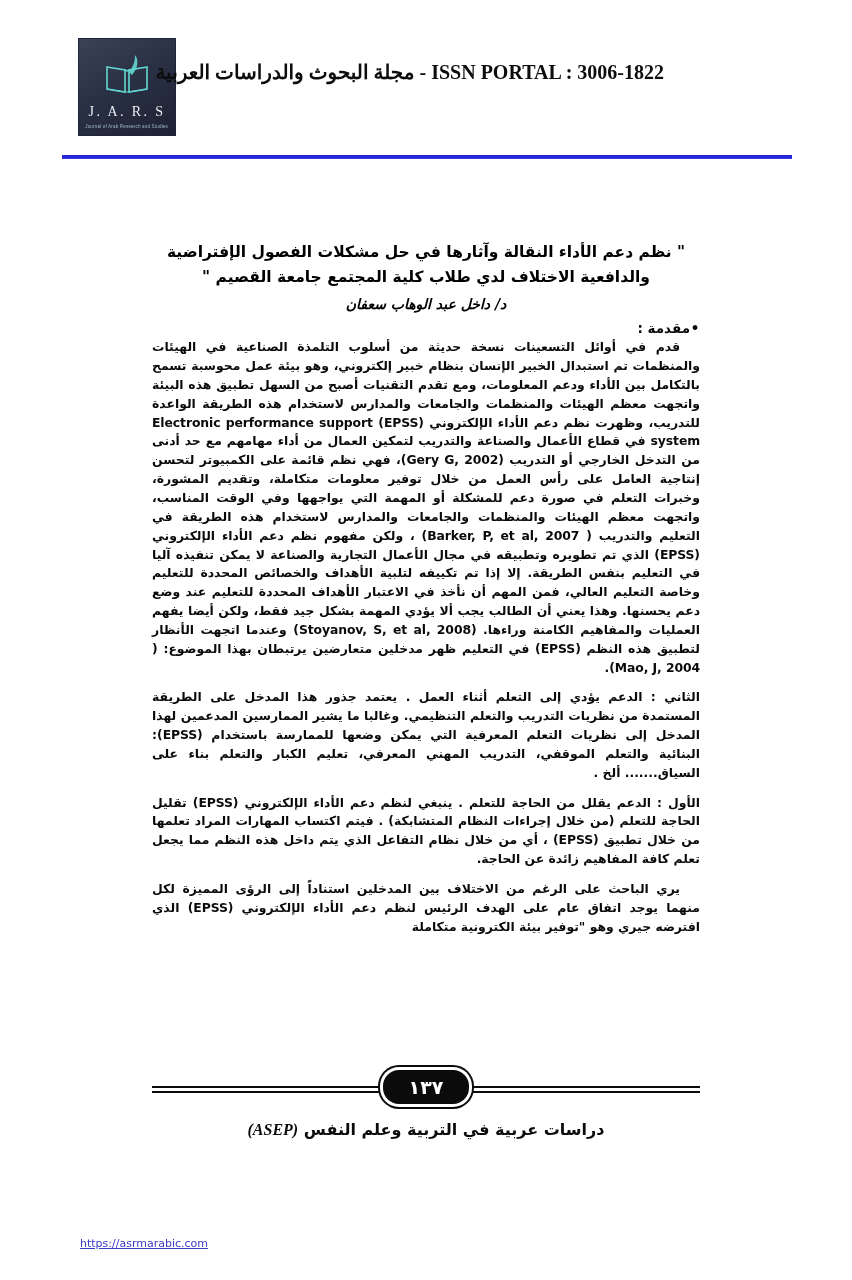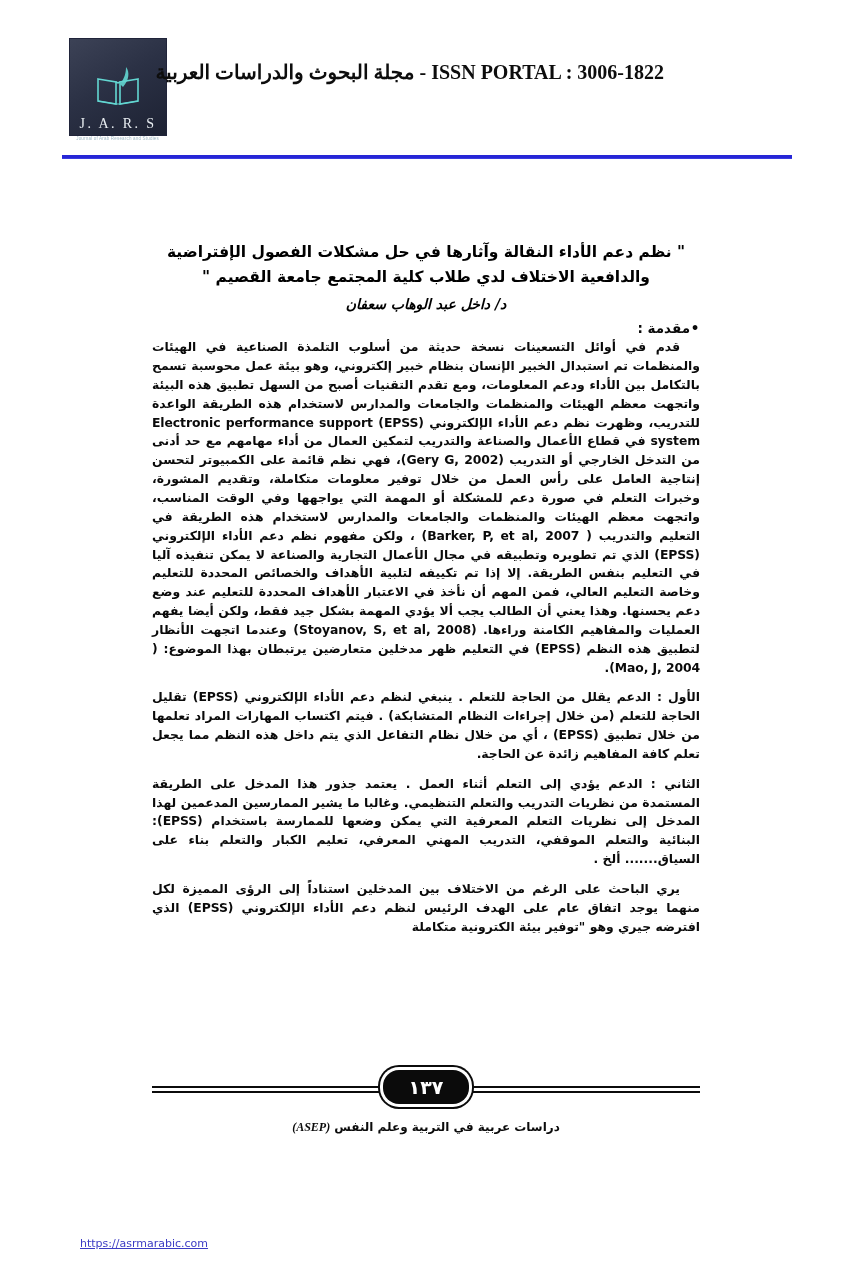--- a/index.html
+++ b/index.html
@@ -22,31 +22,31 @@
   .header {
     position: absolute;
     top: 38px;
     left: 62px;
     right: 52px;
     height: 110px;
   }
   .header-logo {
     position: absolute;
     top: 0;
-    left: 7px;
+    left: 16px;
     width: 98px;
     height: 98px;
     background: linear-gradient(150deg, #3c4256 0%, #2b3145 45%, #1d2233 100%);
     border: 1px solid #20243a;
     display: flex;
     flex-direction: column;
     align-items: center;
     justify-content: flex-start;
     box-sizing: border-box;
-    padding-top: 24px;
+    padding-top: 12px;
   }
   .logo-mark {
     width: 52px;
     height: 50px;
     position: relative;
   }
   .logo-mark svg { display:block; }
   .logo-letters {
     color: #e9eef2;
     font-family: "Liberation Serif", "DejaVu Serif", serif;
@@ -192,21 +192,21 @@
     border-radius: 16px;
     letter-spacing: 1px;
     box-shadow: 0 0 0 3px #ffffff, 0 0 0 5px #0b0b0b;
   }
   .footer-journal {
     margin-top: 16px;
     text-align: center;
     direction: rtl;
     font-family: "DejaVu Sans", sans-serif;
     font-weight: 700;
-    font-size: 12px;
+    font-size: 16px;
     color: #0b0b0b;
   }
   .footer-journal .lat {
     font-family: "Liberation Serif", "DejaVu Serif", serif;
     font-style: italic;
     font-weight: 700;
   }
 
   .site-url {
     position: absolute;
@@ -255,22 +255,22 @@
       <div>والدافعية الاختلاف لدي طلاب كلية المجتمع جامعة القصيم "</div>
     </div>
 
     <div class="doc-author">د/ داخل عبد الوهاب سعفان</div>
 
     <div class="sec-heading">
       <span class="bullet">•</span><span>مقدمة :</span>
     </div>
 
     <p class="para indent">قدم في أوائل التسعينات نسخة حديثة من أسلوب التلمذة الصناعية في الهيئات والمنظمات تم استبدال الخبير الإنسان بنظام خبير إلكتروني، وهو بيئة عمل محوسبة تسمح بالتكامل بين الأداء ودعم المعلومات، ومع تقدم التقنيات أصبح من السهل تطبيق هذه البيئة واتجهت معظم الهيئات والمنظمات والجامعات والمدارس لاستخدام هذه الطريقة الواعدة للتدريب، وظهرت نظم دعم الأداء الإلكتروني (EPSS) Electronic performance support system في قطاع الأعمال والصناعة والتدريب لتمكين العمال من أداء مهامهم مع حد أدنى من التدخل الخارجي أو التدريب (Gery G, 2002)، فهي نظم قائمة على الكمبيوتر لتحسن إنتاجية العامل على رأس العمل من خلال توفير معلومات متكاملة، وتقديم المشورة، وخبرات التعلم في صورة دعم للمشكلة أو المهمة التي يواجهها وفي الوقت المناسب، واتجهت معظم الهيئات والمنظمات والجامعات والمدارس لاستخدام هذه الطريقة في التعليم والتدريب ( Barker, P, et al, 2007) ، ولكن مفهوم نظم دعم الأداء الإلكتروني (EPSS) الذي تم تطويره وتطبيقه في مجال الأعمال التجارية والصناعة لا يمكن تنفيذه آليا في التعليم بنفس الطريقة. إلا إذا تم تكييفه لتلبية الأهداف والخصائص المحددة للتعليم وخاصة التعليم العالي، فمن المهم أن نأخذ في الاعتبار الأهداف المحددة للتعليم عند وضع دعم يحسنها. وهذا يعني أن الطالب يجب ألا يؤدي المهمة بشكل جيد فقط، ولكن أيضا يفهم العمليات والمفاهيم الكامنة وراءها. (Stoyanov, S, et al, 2008) وعندما اتجهت الأنظار لتطبيق هذه النظم (EPSS) في التعليم ظهر مدخلين متعارضين يرتبطان بهذا الموضوع: ( Mao, J, 2004).</p>
+    <p class="para gap">الثاني : الدعم يؤدي إلى التعلم أثناء العمل . يعتمد جذور هذا المدخل على الطريقة المستمدة من نظريات التدريب والتعلم التنظيمي. وغالبا ما يشير الممارسين المدعمين لهذا المدخل إلى نظريات التعلم المعرفية التي يمكن وضعها للممارسة باستخدام (EPSS): البنائية والتعلم الموقفي، التدريب المهني المعرفي، تعليم الكبار والتعلم بناء على السياق....... ألخ .</p>
     <p class="para gap">الأول : الدعم يقلل من الحاجة للتعلم . ينبغي لنظم دعم الأداء الإلكتروني (EPSS) تقليل الحاجة للتعلم (من خلال إجراءات النظام المتشابكة) . فيتم اكتساب المهارات المراد تعلمها من خلال تطبيق (EPSS) ، أي من خلال نظام التفاعل الذي يتم داخل هذه النظم مما يجعل تعلم كافة المفاهيم زائدة عن الحاجة.</p>
-    <p class="para gap">الثاني : الدعم يؤدي إلى التعلم أثناء العمل . يعتمد جذور هذا المدخل على الطريقة المستمدة من نظريات التدريب والتعلم التنظيمي. وغالبا ما يشير الممارسين المدعمين لهذا المدخل إلى نظريات التعلم المعرفية التي يمكن وضعها للممارسة باستخدام (EPSS): البنائية والتعلم الموقفي، التدريب المهني المعرفي، تعليم الكبار والتعلم بناء على السياق....... ألخ .</p>
     <p class="para gap indent">يري الباحث على الرغم من الاختلاف بين المدخلين استناداً إلى الرؤى المميزة لكل منهما يوجد اتفاق عام على الهدف الرئيس لنظم دعم الأداء الإلكتروني (EPSS) الذي افترضه جيري وهو "توفير بيئة الكترونية متكاملة</p>
   </div>
 
   <div class="footer">
     <div class="rule-wrap">
       <div class="rule-line"></div>
       <div class="page-badge">١٣٧</div>
     </div>
     <div class="footer-journal">
       <span>دراسات عربية في التربية وعلم النفس</span>

